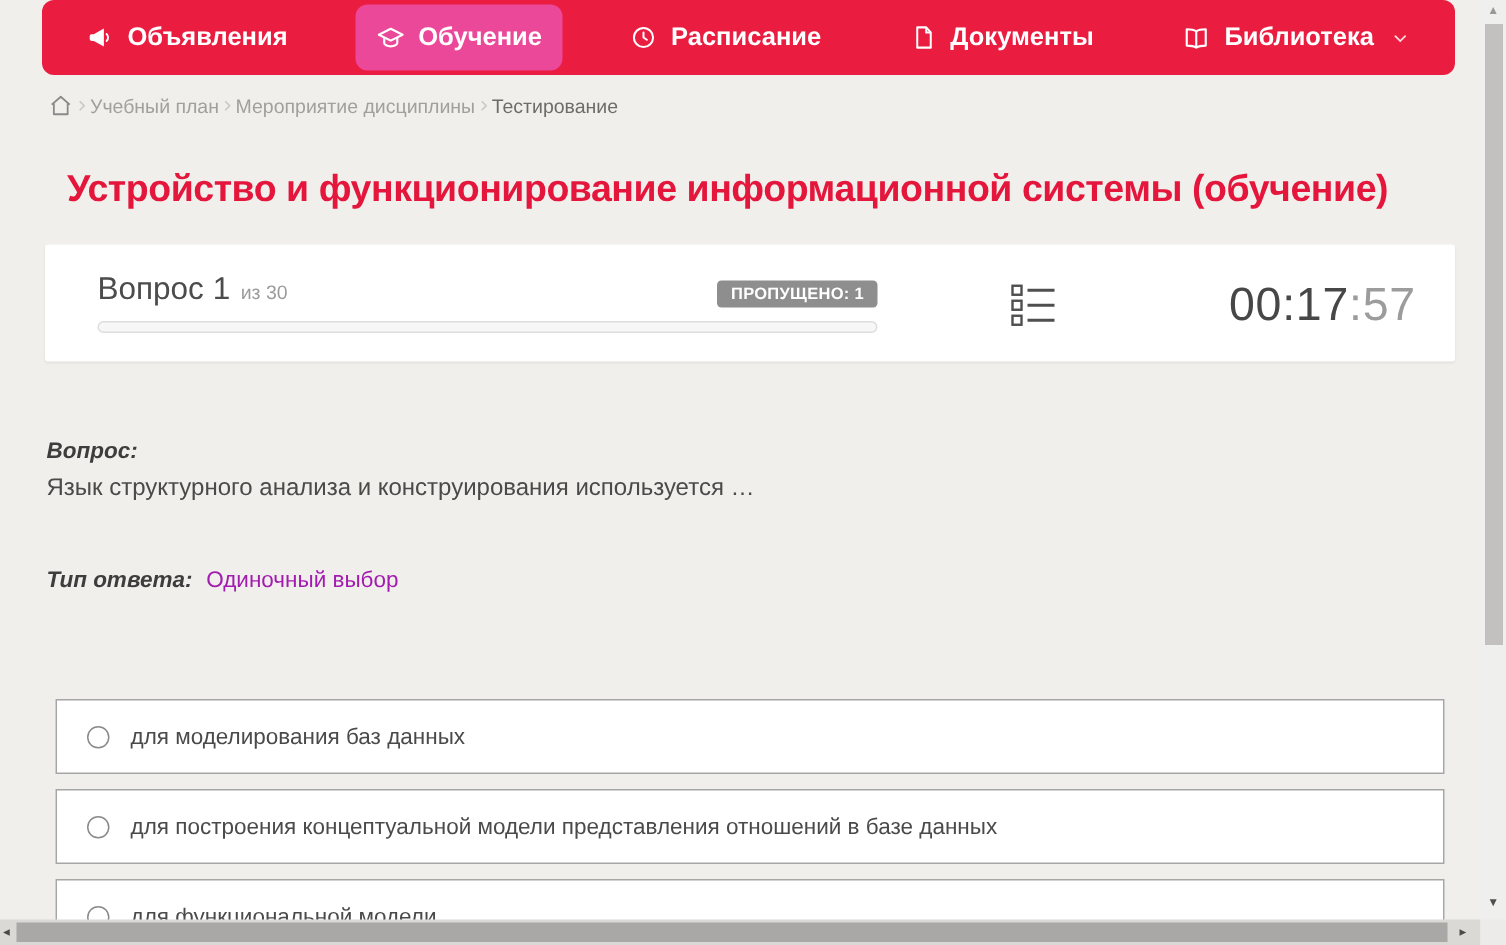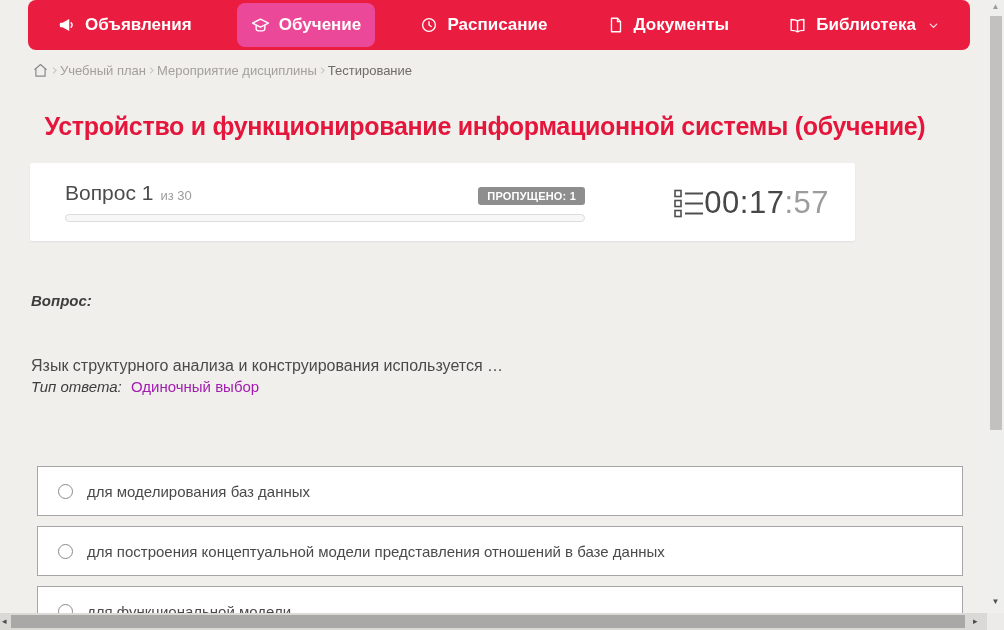--- a/index.html
+++ b/index.html
@@ -35,21 +35,21 @@
   .crumb.current { color:#6f6c67; }
   .crumb-sep { display:flex; align-items:center; }
   
   .page-title {
     position:absolute; left:0; right:34px; top:112px;
     text-align:center; color:#e4163c;
     font-size:25px; font-weight:700; letter-spacing:-0.3px;
   }
   
   .quiz-card {
-    position:absolute; left:30px; top:163px; width:825px; height:78px;
+    position:absolute; left:30px; top:163px; width:940px; height:78px;
     background:#ffffff; border-radius:2px;
     box-shadow:0 1px 2px rgba(0,0,0,0.07);
   }
   .q-left { position:absolute; left:35px; top:18px; width:520px; }
   .q-title-row { display:flex; align-items:baseline; }
   .q-label { font-size:21px; color:#4c4c4c; }
   .q-total { font-size:13px; color:#9c9c9c; margin-left:7px; }
   .q-badge {
     margin-left:auto; background:#8e8e8e; color:#fff;
     font-size:11px; font-weight:700; padding:3px 9px; border-radius:3px;
@@ -66,26 +66,26 @@
     font-size:31px; color:#474747; letter-spacing:.5px;
   }
   .q-timer .secs { color:#9c9c9c; }
   
   .question-heading {
     position:absolute; left:31px; top:292px;
     font-size:15px; font-weight:700; font-style:italic; color:#3d3d3d;
   }
   .question-text {
     position:absolute; left:31px; top:317px;
-    font-size:16px; color:#4a4a4a; width:900px;margin-top:40px;
+    font-size:16px; color:#4a4a4a; width:900px;
   }
   .answer-type {
     position:absolute; left:31px; top:378px; font-size:15px;
   }
-  .answer-type .t-label { font-weight:400; font-style:italic; color:#3d3d3d; }
+  .answer-type .t-label { font-weight:700; font-style:italic; color:#3d3d3d; }
   .answer-type .t-value { color:#a21caf; margin-left:5px; }
   
   .options { position:absolute; left:37px; top:466px; width:926px; }
   .option {
     height:50px; background:#fff; border:1px solid #a6a6a6;
     margin-bottom:10px; display:flex; align-items:center;
     padding-left:20px; cursor:pointer;
   }
   .radio {
     width:15px; height:15px; border:1px solid #8a8a8a; border-radius:50%;

